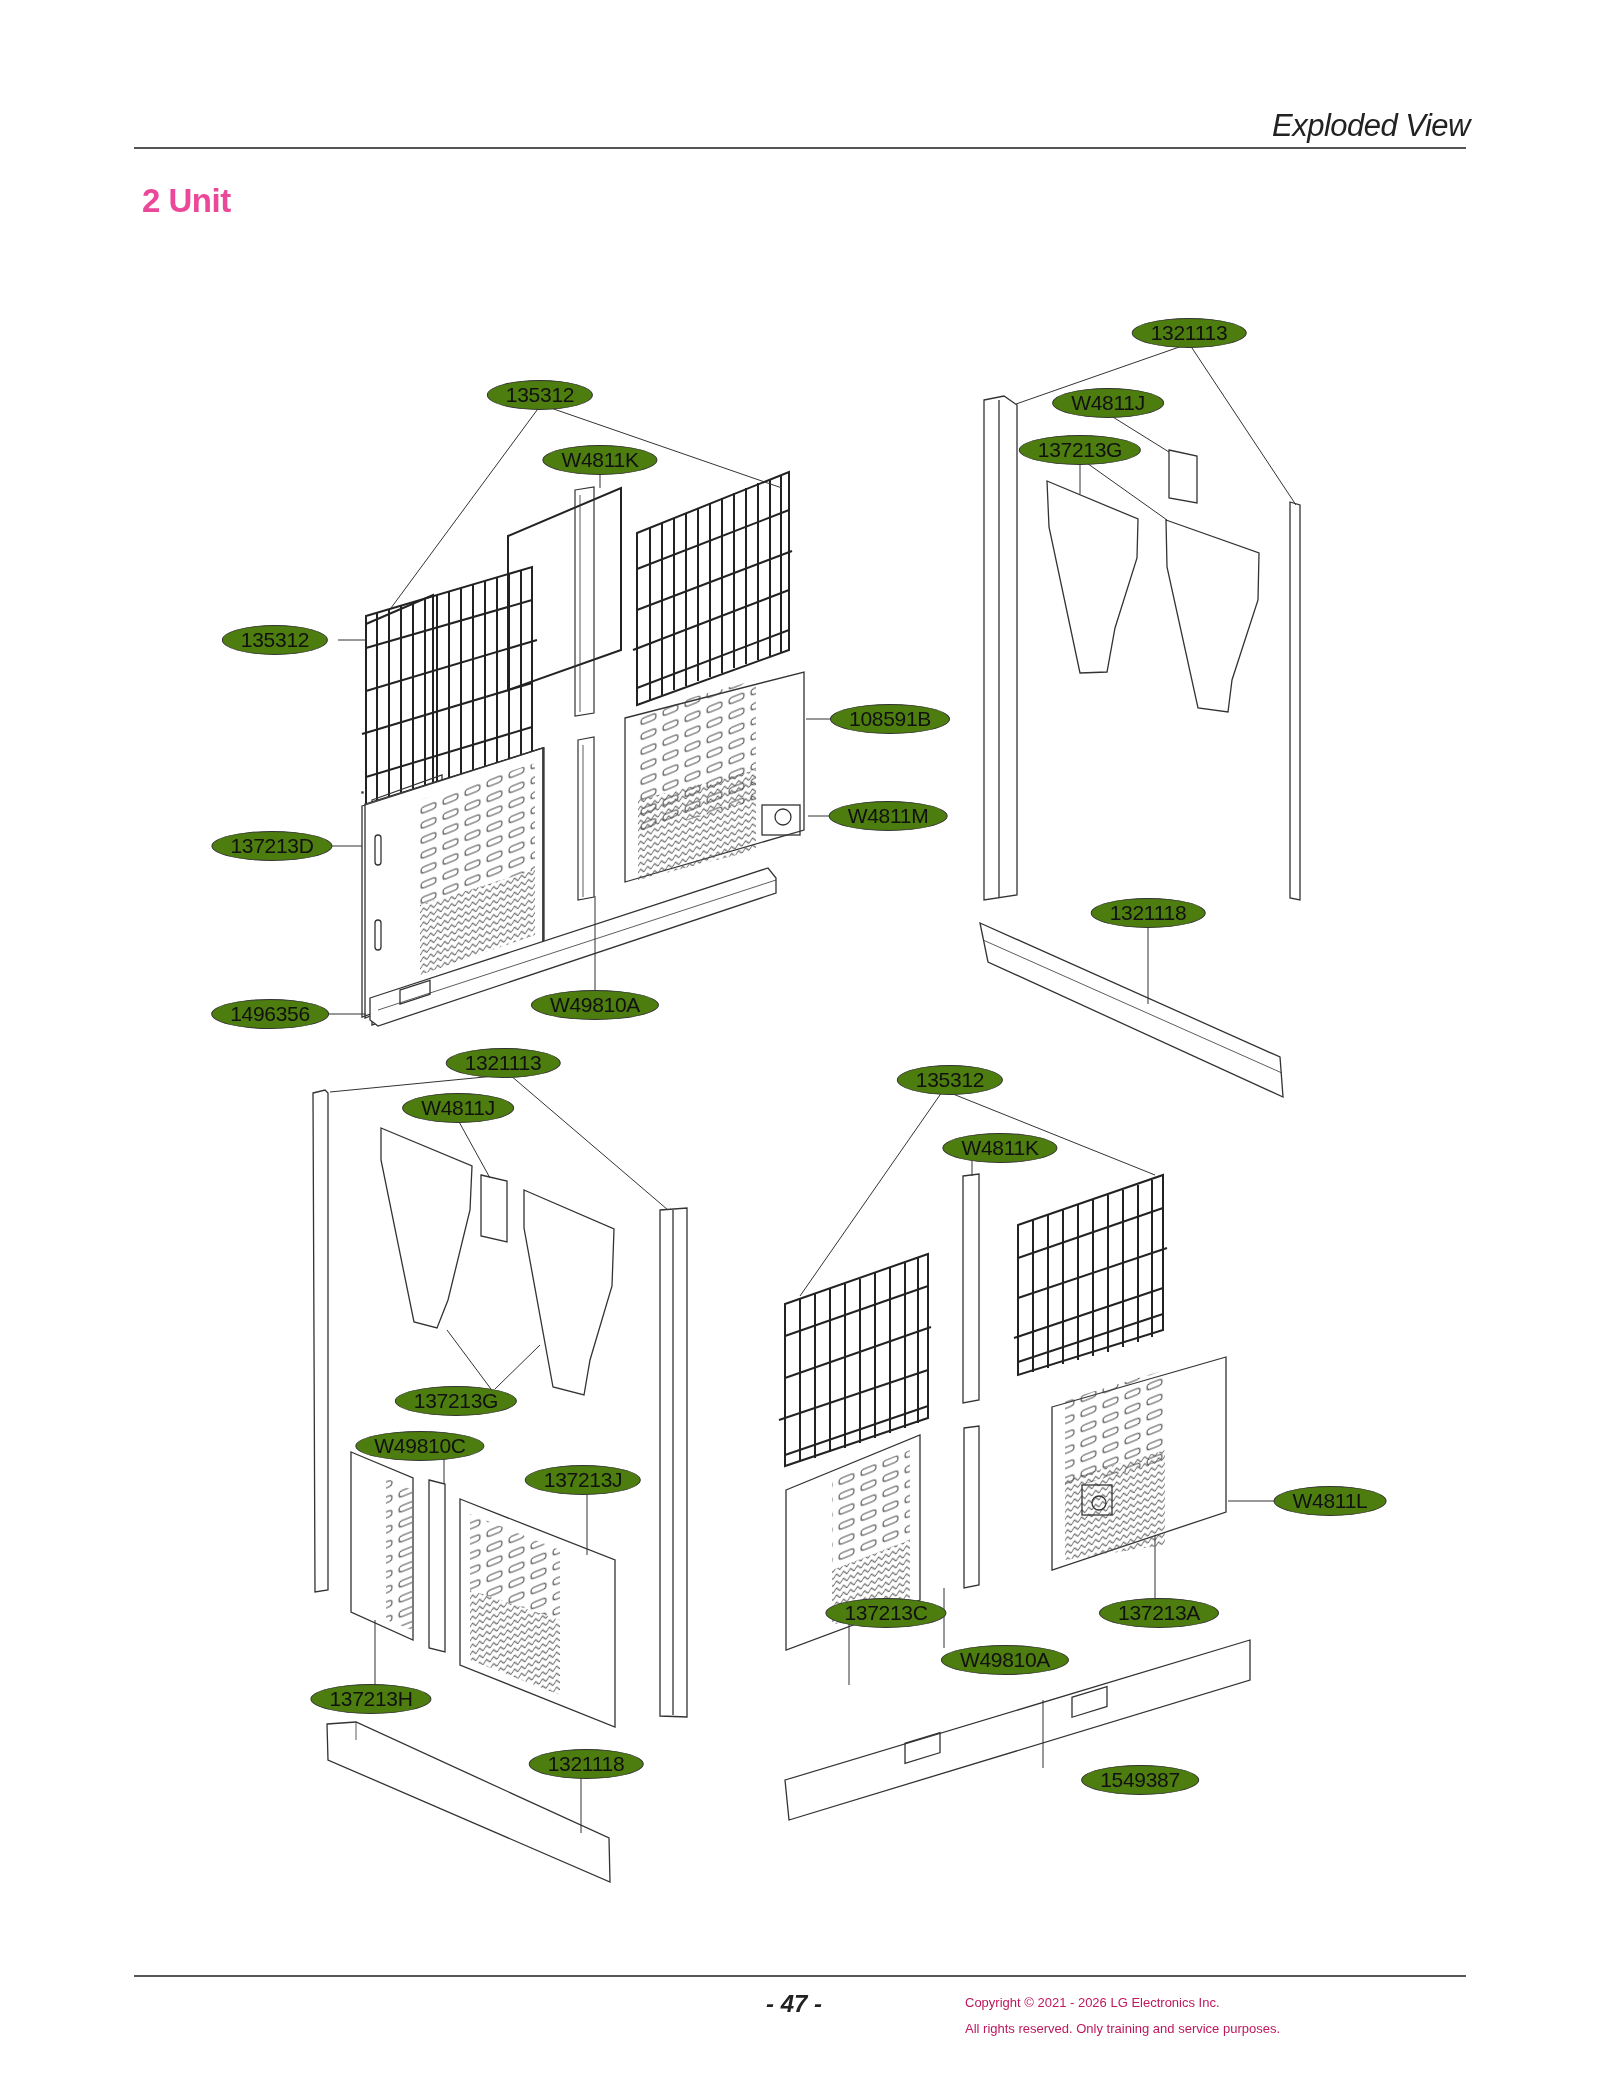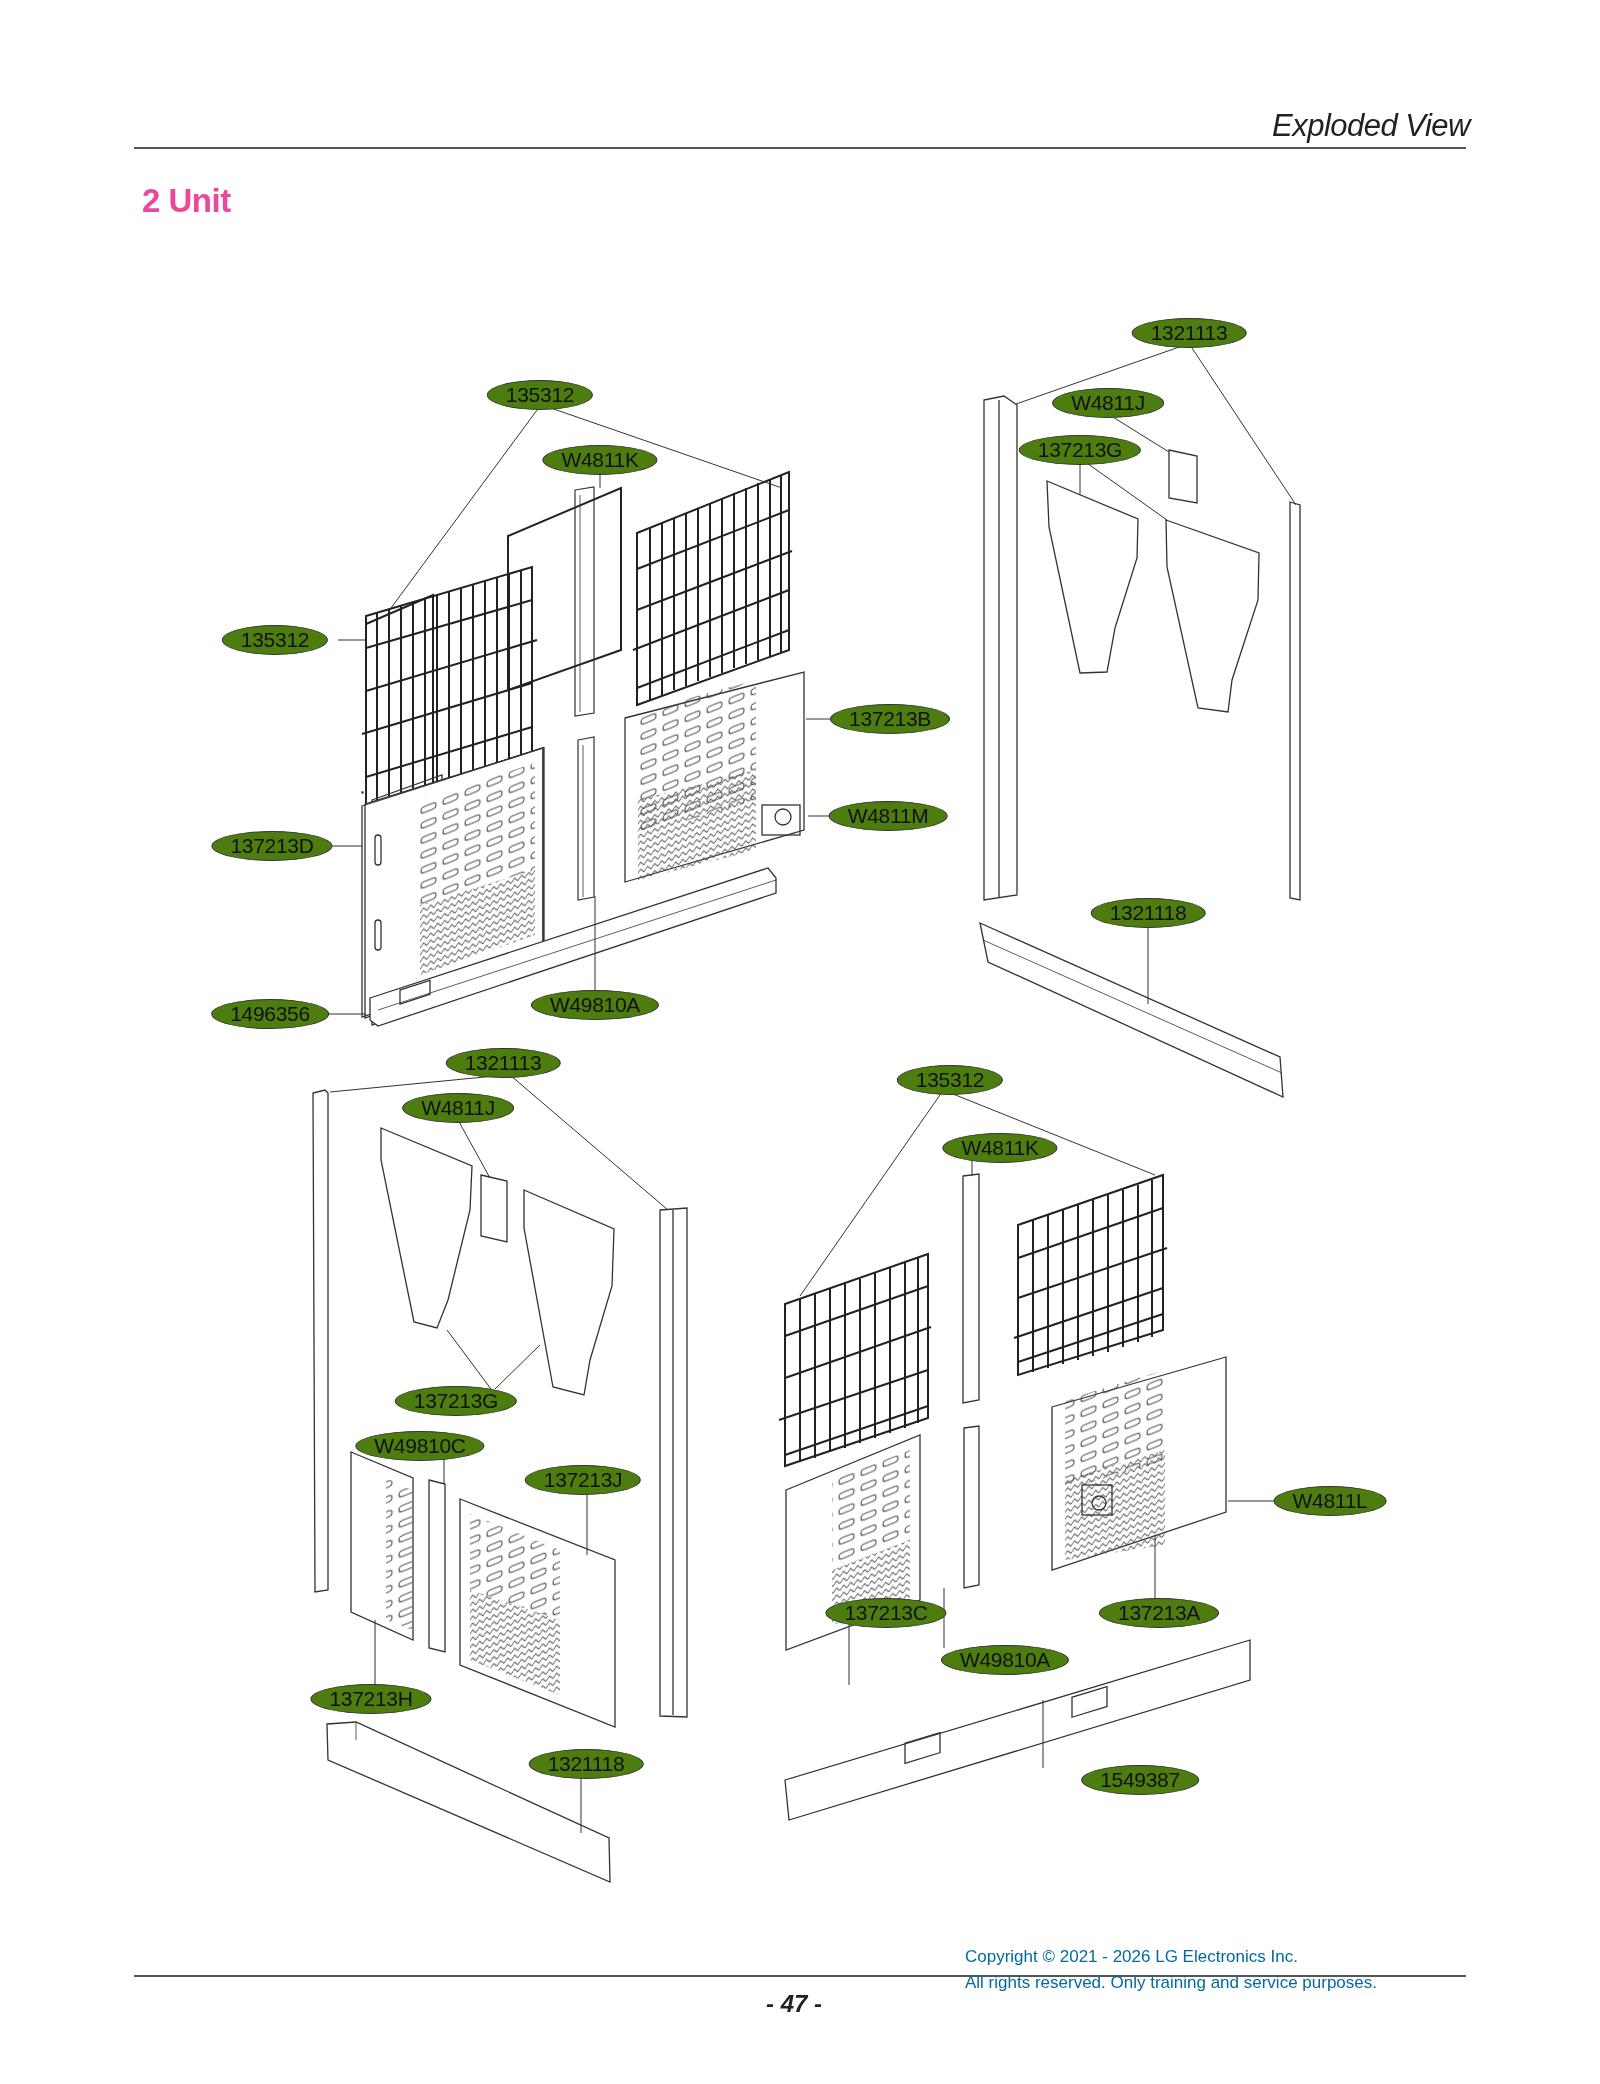--- a/index.html
+++ b/index.html
@@ -3,21 +3,21 @@
 <meta charset="utf-8">
 <style>
   html, body { margin:0; padding:0; background:#ffffff; }
   body { width:1600px; height:2084px; position:relative; overflow:hidden; font-family:"Liberation Sans", sans-serif; color:#222; }
   .header-title { position:absolute; right:130px; top:108px; font-size:31px; font-style:italic; color:#222; letter-spacing:-0.5px;margin-left:24px; }
   .rule { position:absolute; left:134px; width:1332px; height:2px; background:#555; }
   .rule.top { top:147px; }
   .rule.bottom { top:1975px; }
   .section-title { position:absolute; left:142px; top:182px; font-size:33px; font-weight:bold; letter-spacing:-0.5px; color:#ec4899; }
   .page-num { position:absolute; left:766px; top:1990px; font-size:24px; font-weight:bold; font-style:italic; color:#222; }
-  .copyright { position:absolute; left:965px; top:1944px; font-size:17px; line-height:26px; color:#0369a1; }
+  .copyright { position:absolute; left:965px; top:1990px; font-size:13px; line-height:26px; color:#be185d; }
   #diagram { position:absolute; left:0; top:0; width:1600px; height:2084px; }
   .callout { position:absolute; transform:translate(-50%,-50%); border:1.3px solid #333; border-radius:50%; padding:2px 18px; font-size:21px; background:#4d7c0f; white-space:nowrap; color:#111; letter-spacing:-0.3px; }
 </style>
 </head>
 <body>
 
 <div class="header-title">Exploded View</div>
 <div class="rule top"></div>
 <div class="section-title">2 Unit</div>
 
@@ -228,21 +228,21 @@
       <line x1="1043" y1="1768" x2="1043" y2="1700"></line>
     </g>
   </g>
 </svg>
 
 <div id="callouts">
 
   <div class="callout" style="left:540px;top:395px">135312</div>
   <div class="callout" style="left:600px;top:460px">W4811K</div>
   <div class="callout" style="left:275px;top:640px">135312</div>
-  <div class="callout" style="left:890px;top:719px">137213B</div>
+  <div class="callout" style="left:890px;top:719px">108591B</div>
   <div class="callout" style="left:888px;top:816px">W4811M</div>
   <div class="callout" style="left:272px;top:846px">137213D</div>
   <div class="callout" style="left:595px;top:1005px">W49810A</div>
   <div class="callout" style="left:270px;top:1014px">1496356</div>
 
   <div class="callout" style="left:1189px;top:333px">1321113</div>
   <div class="callout" style="left:1108px;top:403px">W4811J</div>
   <div class="callout" style="left:1080px;top:450px">137213G</div>
   <div class="callout" style="left:1148px;top:913px">1321118</div>
 

